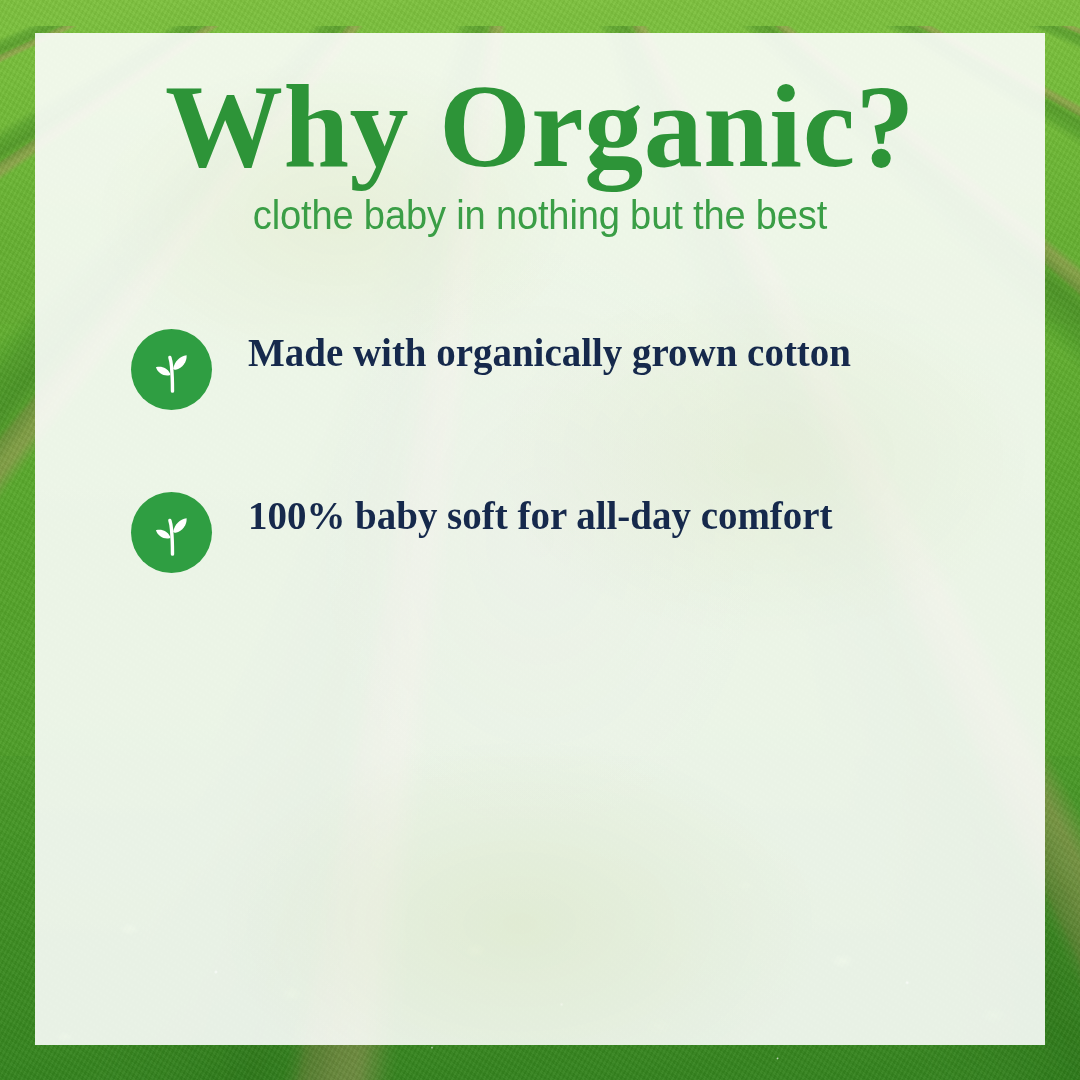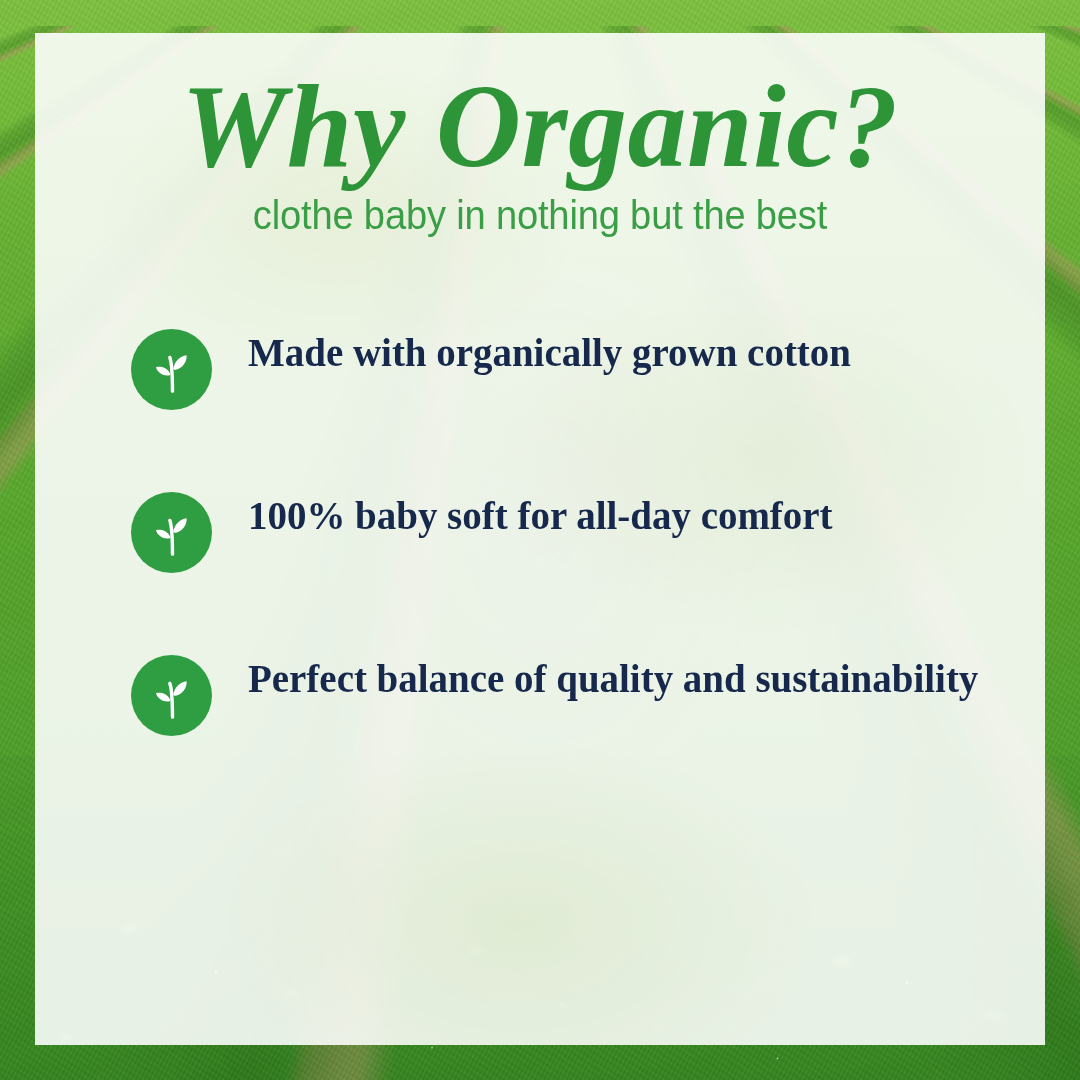--- a/index.html
+++ b/index.html
@@ -157,21 +157,20 @@
   }
   .title {
     margin: 0;
     font-family: "Liberation Serif", "DejaVu Serif", serif;
     font-size: 118px;
     line-height: 1.02;
     font-weight: 700;
     letter-spacing: 0.5px;
     color: #2d9438;
     white-space: nowrap;
-    font-style: italic;
   }
   .subtitle {
     margin: 6px 0 0 0;
     font-family: "Liberation Sans Narrow", "Liberation Sans", sans-serif;
     font-size: 41px;
     line-height: 1.1;
     font-weight: 400;
     letter-spacing: -0.2px;
     color: #3a9e46;
     transform: scaleX(0.93);
@@ -262,30 +261,20 @@
           <span class="benefit-icon">
             <svg viewBox="0 0 64 64" aria-hidden="true">
               <path d="M32.6 58 C32.6 44 32.0 34 31.4 27.5 C30.9 22.5 30.2 19.0 29.4 16.6" fill="none" stroke="#ffffff" stroke-width="4.2" stroke-linecap="round"></path>
               <path d="M33.4 30.5 C35.0 21.5 41.5 15.0 50.0 13.8 C50.6 22.0 45.0 29.6 36.6 31.6 C35.2 31.9 34.1 31.6 33.4 30.5 Z" fill="#ffffff"></path>
               <path d="M29.6 36.2 C26.4 29.8 19.4 26.6 12.2 28.6 C14.6 35.8 22.0 40.0 29.0 38.4 C29.9 38.2 30.1 37.3 29.6 36.2 Z" fill="#ffffff"></path>
             </svg>
           </span>
           <span class="benefit-text">100% baby soft for all-day comfort</span>
         </li>
 
-        <li class="benefit">
-          <span class="benefit-icon">
-            <svg viewBox="0 0 64 64" aria-hidden="true">
-              <path d="M32.6 58 C32.6 44 32.0 34 31.4 27.5 C30.9 22.5 30.2 19.0 29.4 16.6" fill="none" stroke="#ffffff" stroke-width="4.2" stroke-linecap="round"></path>
-              <path d="M33.4 30.5 C35.0 21.5 41.5 15.0 50.0 13.8 C50.6 22.0 45.0 29.6 36.6 31.6 C35.2 31.9 34.1 31.6 33.4 30.5 Z" fill="#ffffff"></path>
-              <path d="M29.6 36.2 C26.4 29.8 19.4 26.6 12.2 28.6 C14.6 35.8 22.0 40.0 29.0 38.4 C29.9 38.2 30.1 37.3 29.6 36.2 Z" fill="#ffffff"></path>
-            </svg>
-          </span>
-          <span class="benefit-text">Perfect balance of quality and sustainability</span>
-        </li>
 
 
       </ul>
 
     </div>
   </div>
 
 </div>
 
 </body></html>

